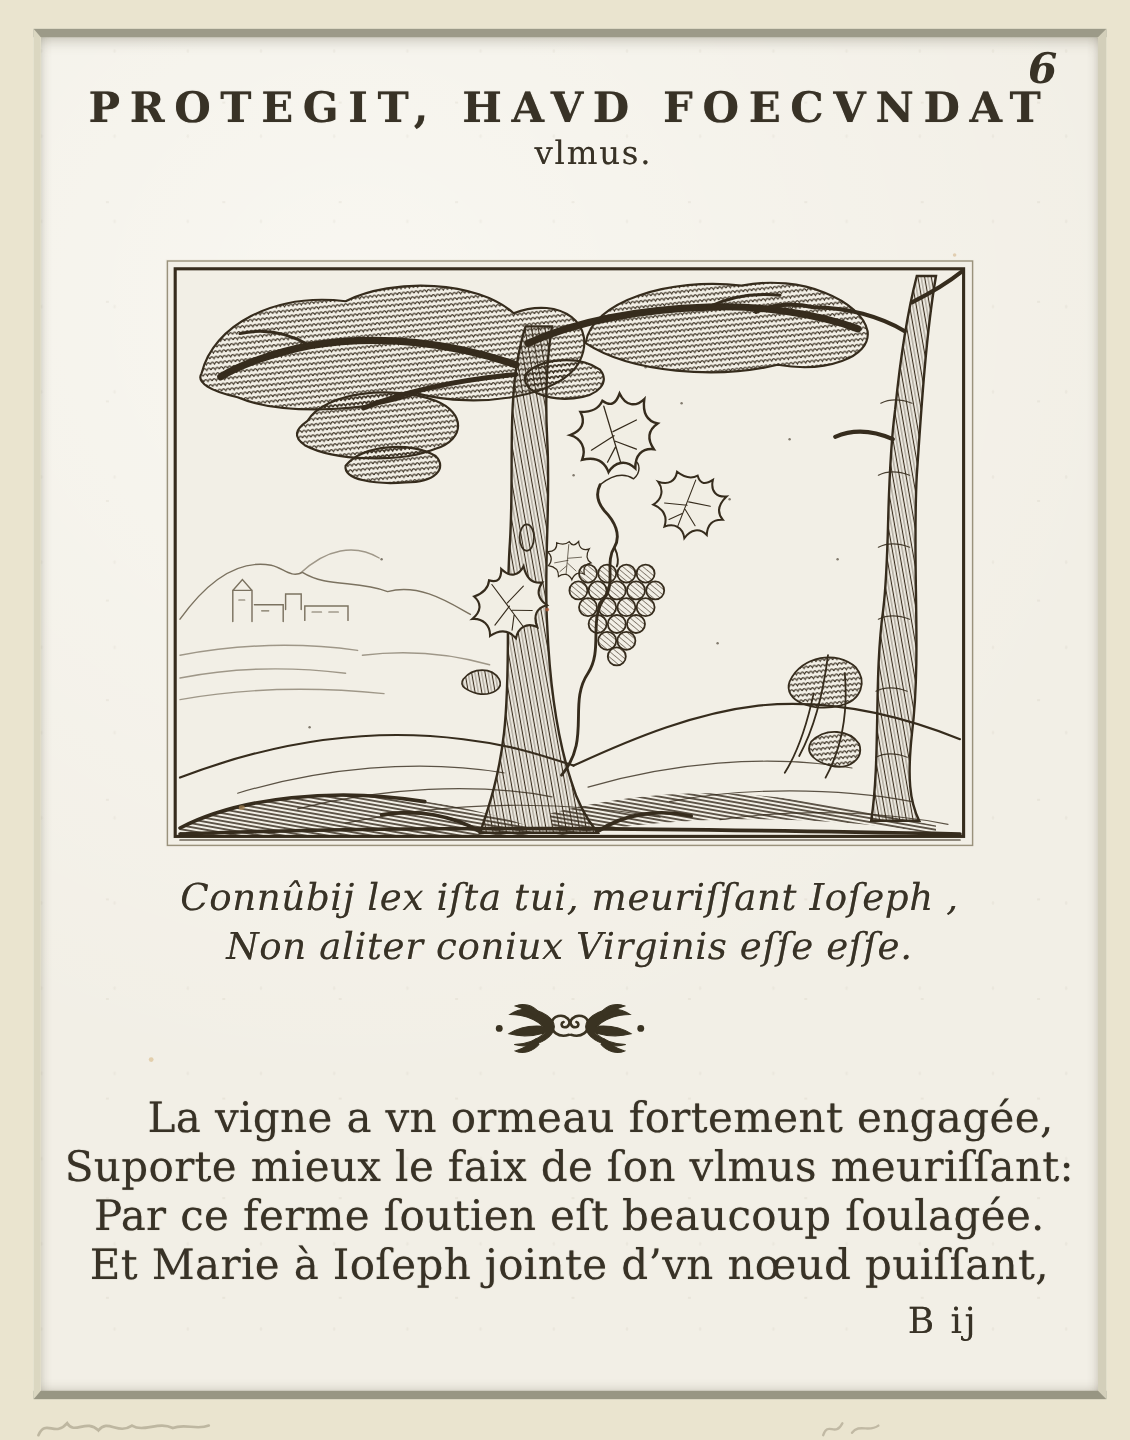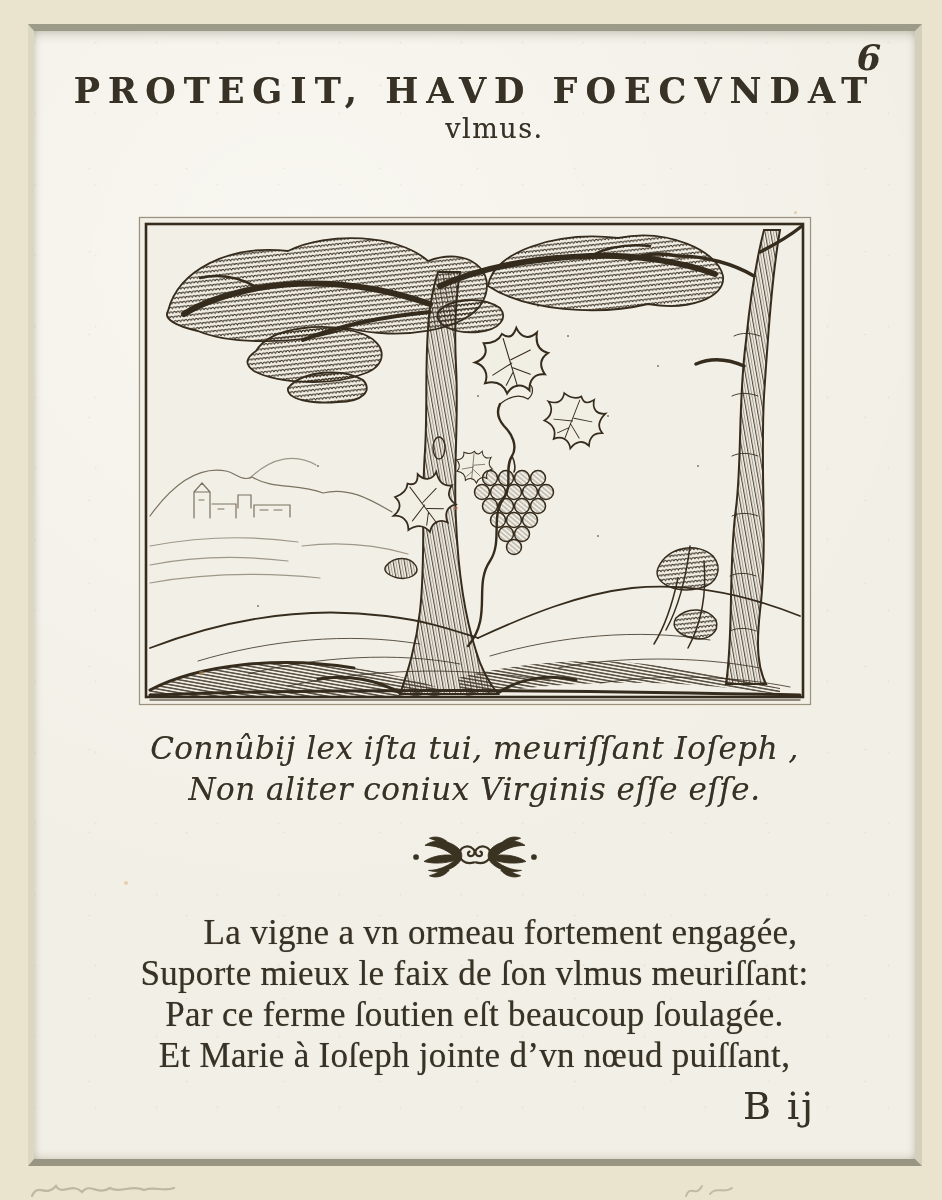--- a/index.html
+++ b/index.html
@@ -56,26 +56,25 @@
   .latin{
     margin-top:22px;text-align:center;
     font-style:italic;font-size:31px;line-height:41px;letter-spacing:.5px;
     text-shadow:0 0 .5px rgba(56,50,38,.5);
   }
   .ornament{width:134px;height:42px;margin:26px auto 0 auto;display:block;}
   .quatrain{
     margin-top:34px;text-align:center;
     font-size:35px;line-height:41px;letter-spacing:.3px;
     text-shadow:0 0 .7px rgba(56,50,38,.6);
-    font-family:Liberation Serif, serif;
   }
   .quatrain .l1{transform:translateX(26px);}
   .signature{
     margin-top:8px;text-align:right;padding-right:100px;
-    font-size:38px;letter-spacing:2px;
+    font-size:30px;letter-spacing:2px;
     text-shadow:0 0 .5px rgba(56,50,38,.5);
   }
   .pencil{position:absolute;pointer-events:none;}
   .fox{position:absolute;border-radius:50%;pointer-events:none;}
 </style>
 </head>
 <body style="--paper: #f2efe6; --mat: #eae4cf; --ink: #383226;">
 
 <div class="sheet">
   <div class="speckle"></div>

